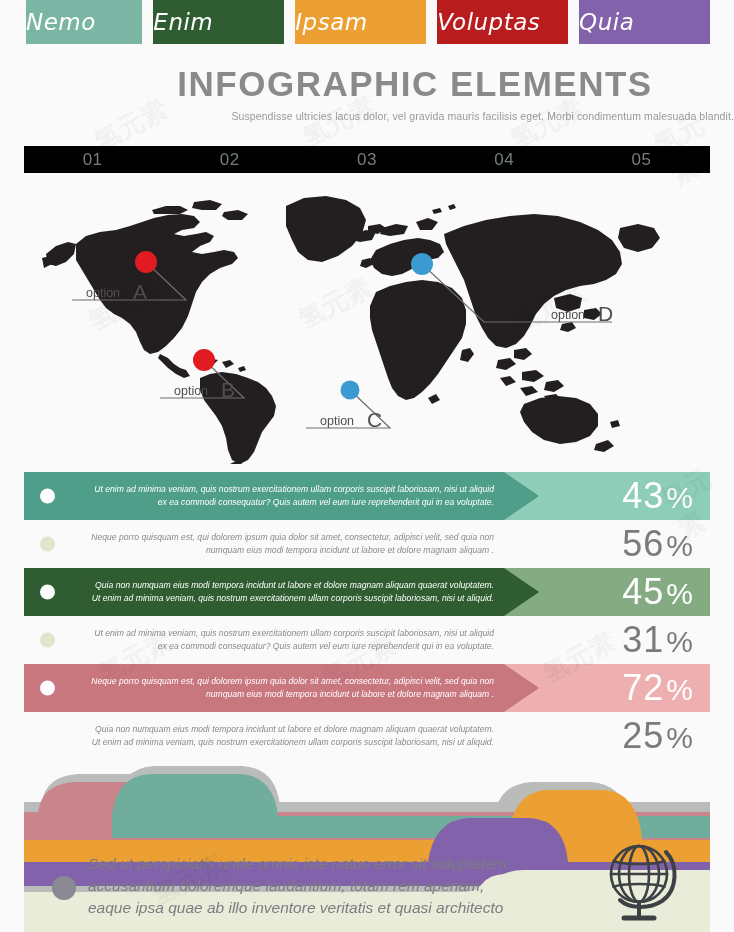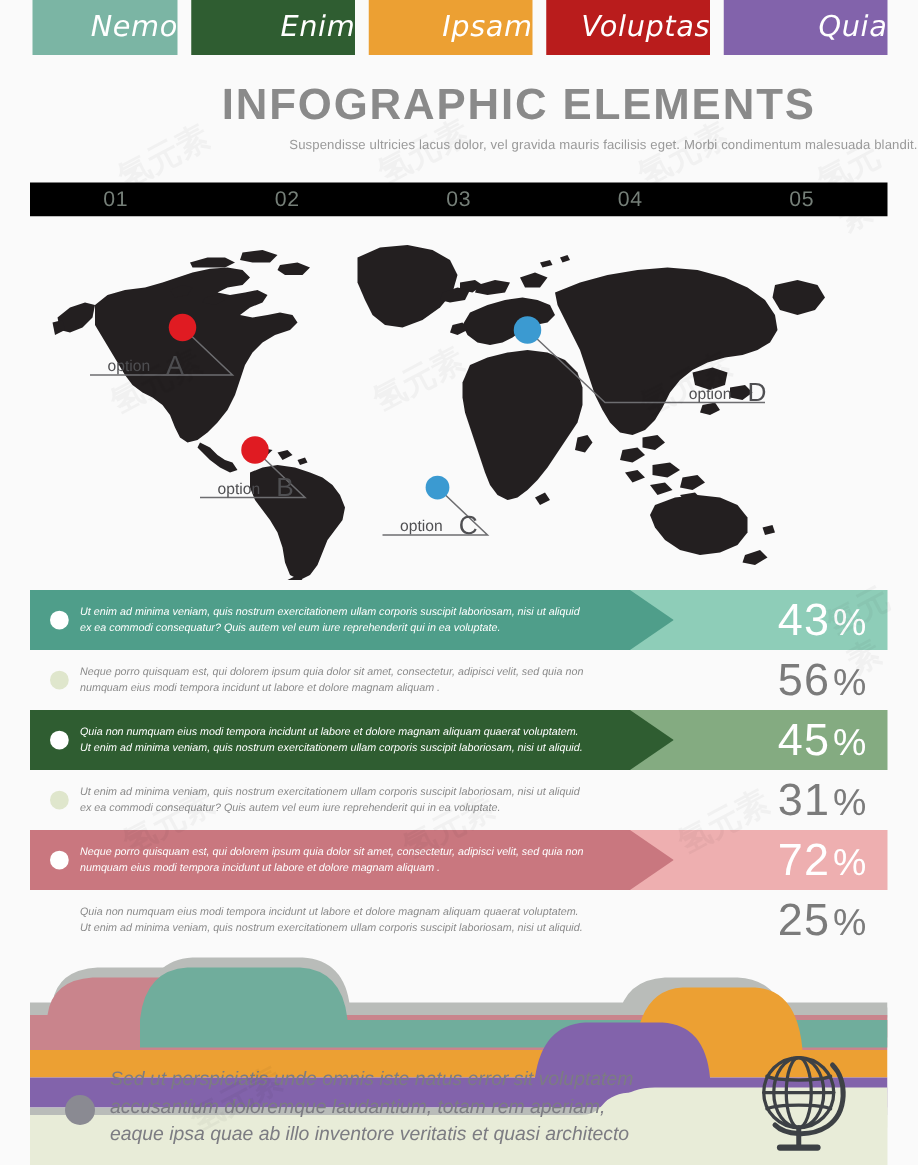--- a/index.html
+++ b/index.html
@@ -7,21 +7,21 @@
     width:734px;height:932px;
     background:#fafafa;
     font-family:"Liberation Sans", sans-serif;
     overflow:hidden;position:relative;
   }
   .page{position:relative;width:734px;height:932px;overflow:hidden;}
 
   
   .tabs{position:absolute;left:0;top:0;width:734px;height:44px;display:flex;}
   .tab{
-    height:44px;display:flex;align-items:center;justify-content:flex-end;
+    height:44px;display:flex;align-items:center;justify-content:flex-start;
     color:#ffffff;font-style:italic;font-size:23px;letter-spacing:.5px;
     font-family:"DejaVu Sans", sans-serif;
   }
   .tab-gap{width:11px;height:44px;flex:0 0 auto;}
   .tab-lead{width:26px;flex:0 0 auto;}
   .tab-trail{width:24px;flex:0 0 auto;}
 
   
   .title{
     position:absolute;left:0;top:64px;width:734px;text-align:center;
@@ -58,20 +58,21 @@
   .arrow{position:absolute;left:0;top:0;height:48px;}
   .arrow svg{display:block;}
   .dot{
     position:absolute;left:16px;top:50%;transform:translateY(-50%);
     width:15px;height:15px;border-radius:50%;
   }
   .rowtext{
     position:absolute;left:40px;top:50%;transform:translateY(-50%);
     width:430px;font-style:italic;font-size:8.6px;line-height:1.55;
     font-family:"Liberation Sans", sans-serif;
+    text-align:right;
   }
   .pct{
     position:absolute;right:16px;top:50%;transform:translateY(-50%);
     font-size:36px;font-family:"Liberation Sans", sans-serif;
     letter-spacing:1px;white-space:nowrap;
   }
   .pct .sym{font-size:30px;margin-left:2px;}
 
   
   .bottom{position:absolute;left:24px;top:762px;width:686px;height:170px;}

